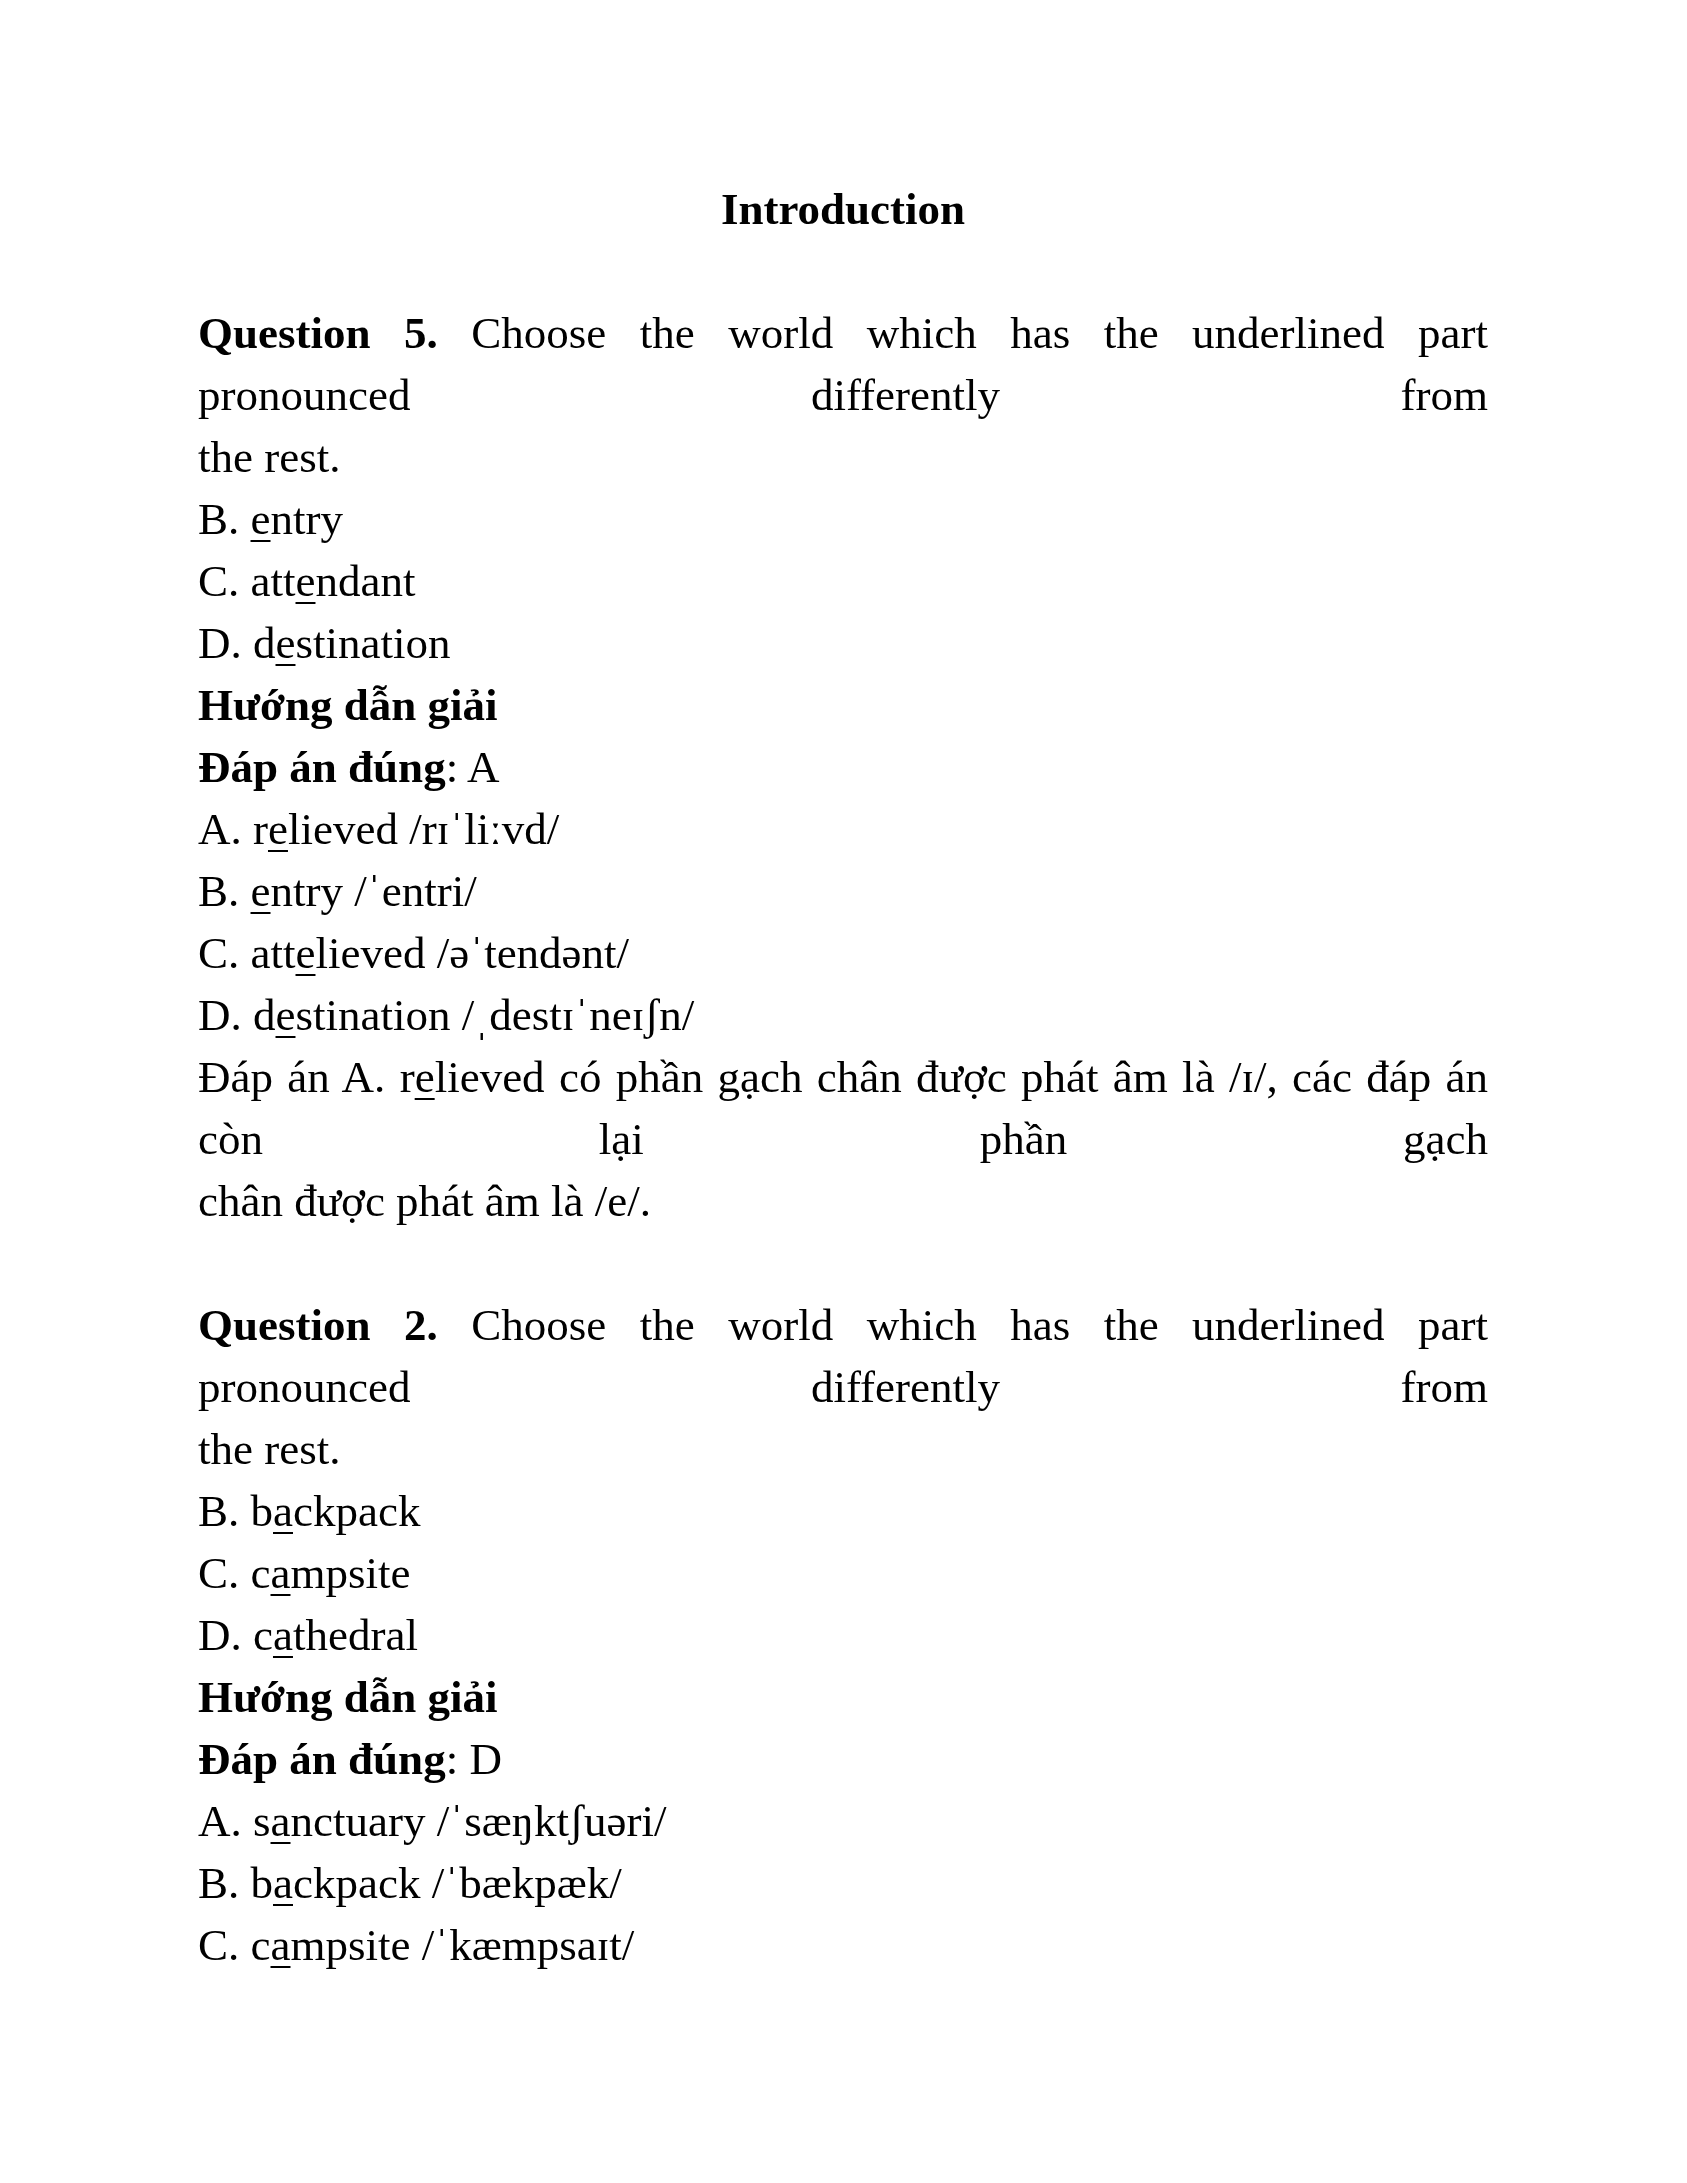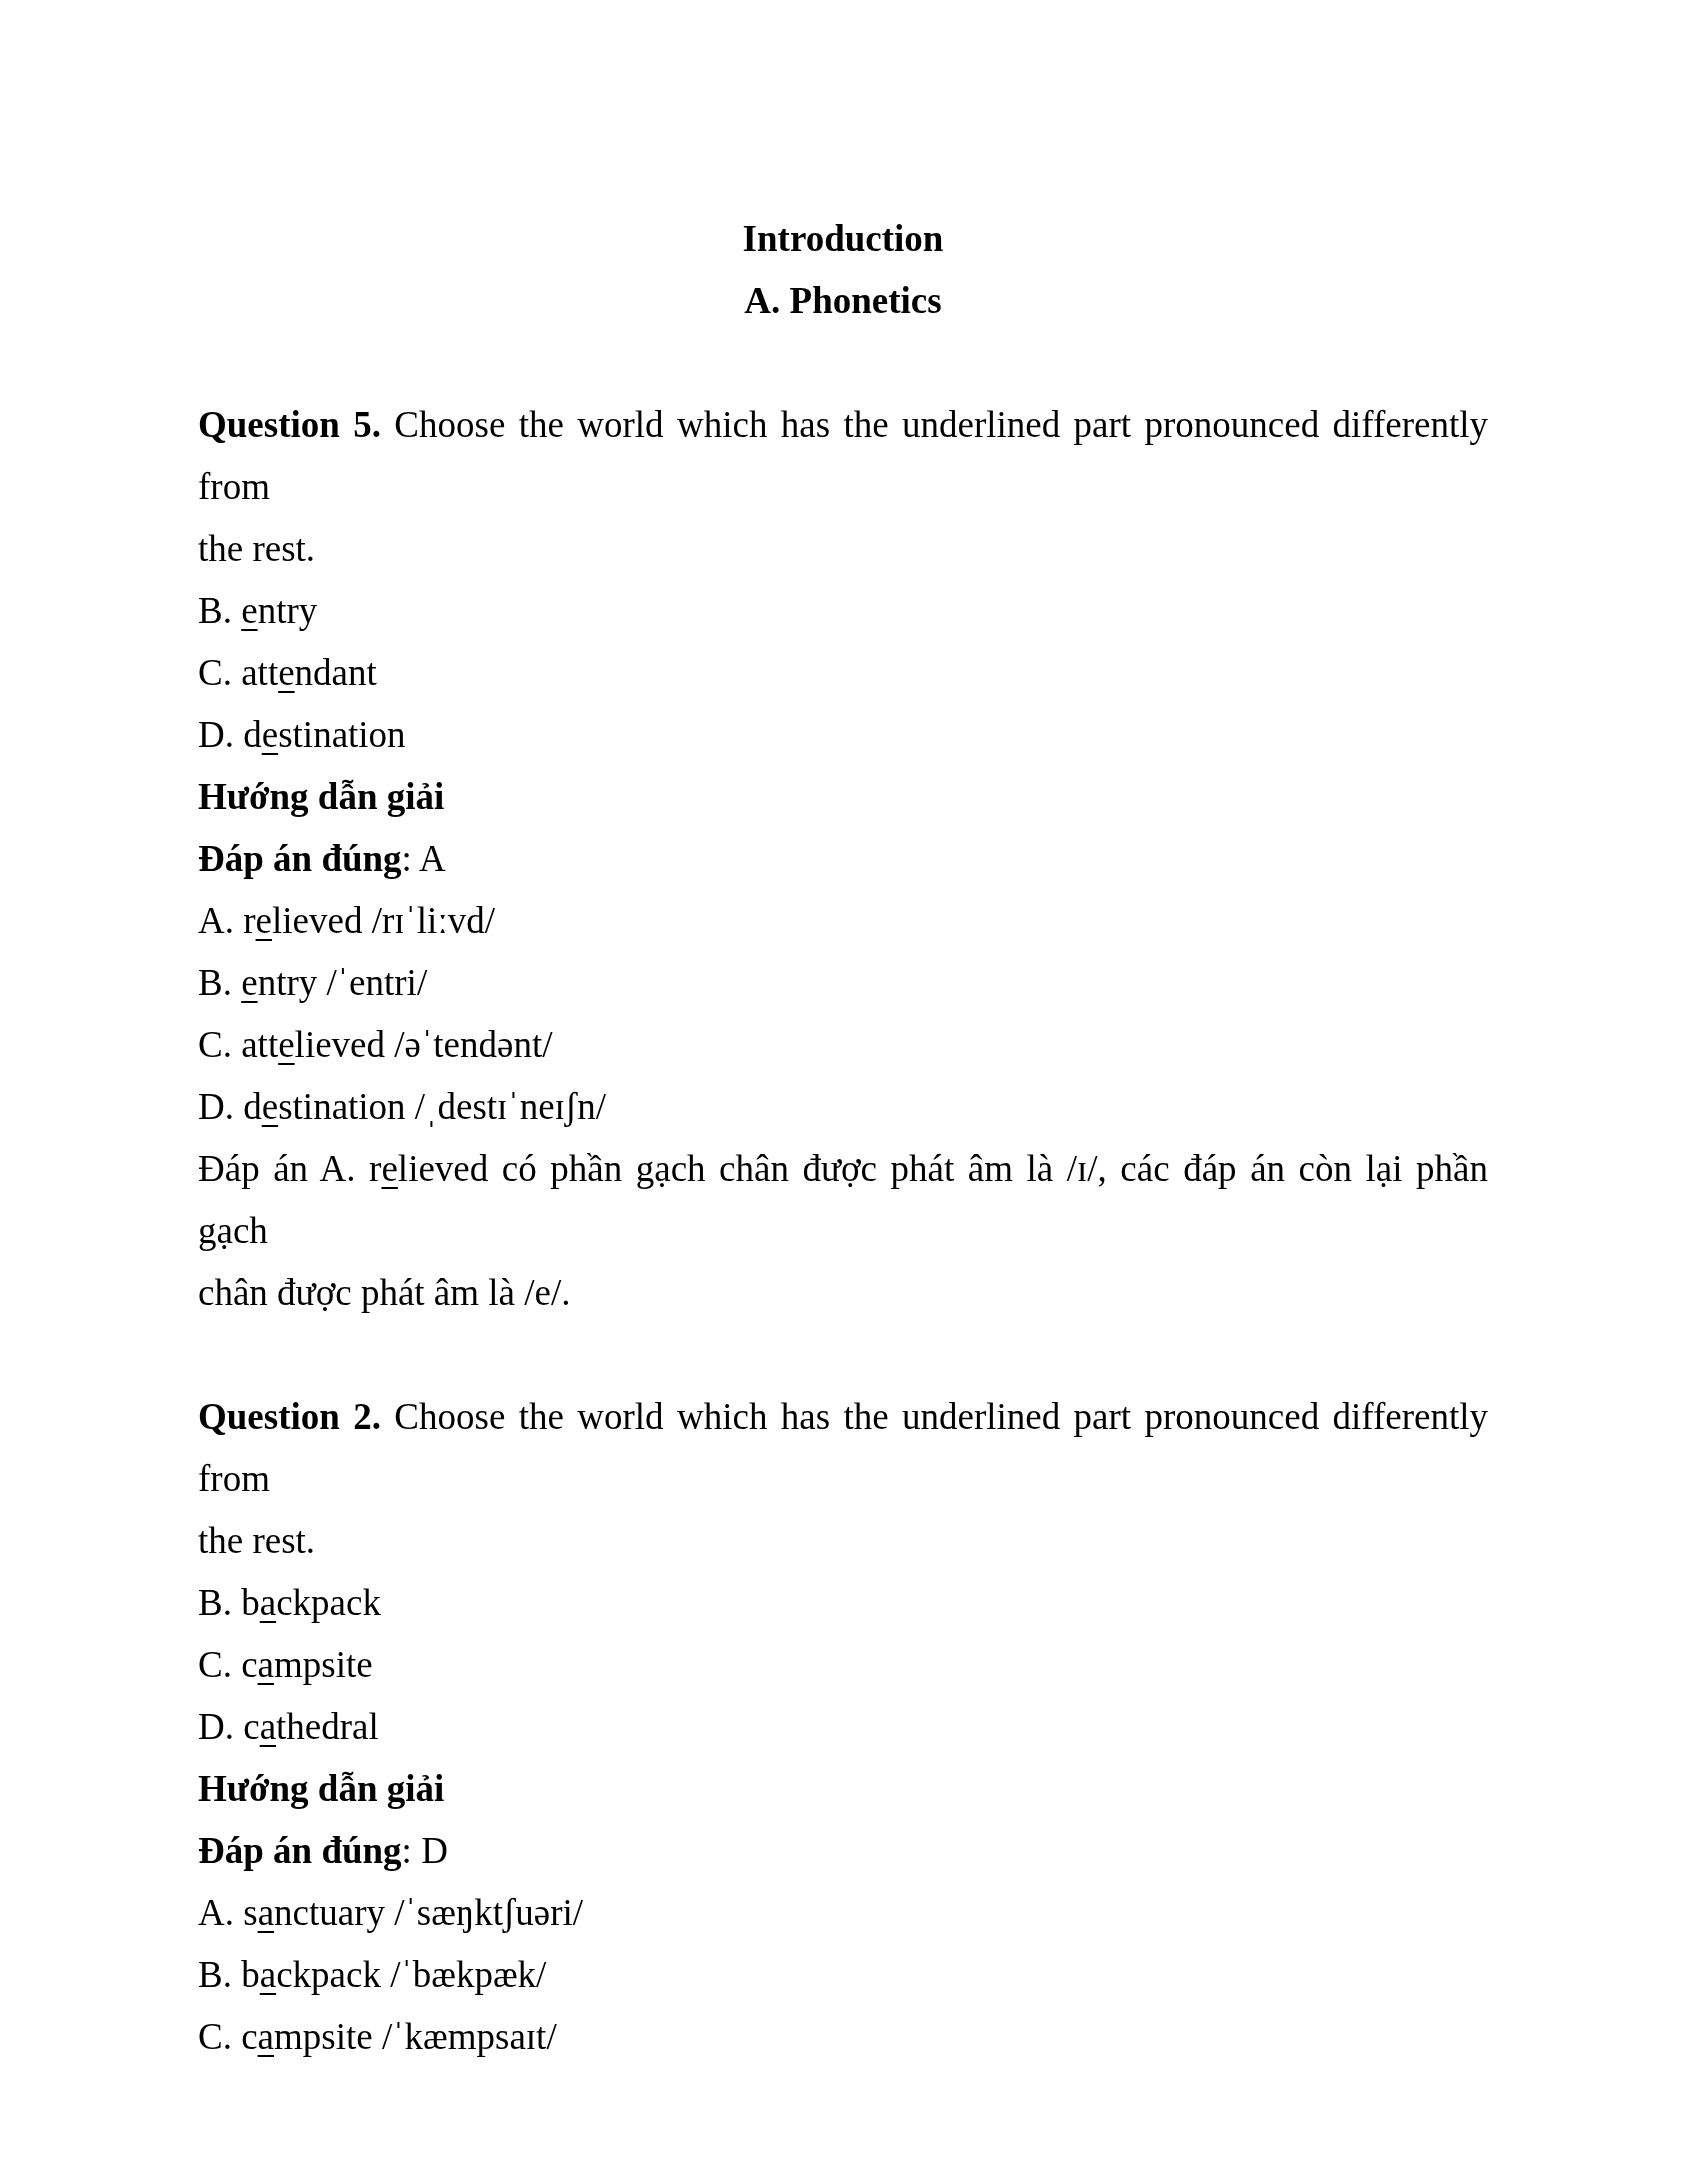--- a/index.html
+++ b/index.html
@@ -11,23 +11,23 @@
     width: 1687px;
     height: 2183px;
     position: relative;
     font-family: "Liberation Serif", "DejaVu Serif", serif;
     color: #000000;
     overflow: hidden;
   }
   .doc {
     position: absolute;
     left: 198px;
-    top: 208px;
+    top: 178px;
     width: 1290px;
-    font-size: 37px;
+    font-size: 45px;
     line-height: 62px;
   }
   .line { min-height: 62px; }
   .center { text-align: center; }
   .bold { font-weight: bold; }
   .just {
     text-align: justify;
     text-align-last: justify;
   }
   .u {
@@ -35,21 +35,20 @@
     text-underline-offset: 5.6px;
     text-decoration-thickness: 2.4px;
   }
 </style>
 </head>
 <body>
 
 <div class="doc">
 
   <div class="line center bold">Introduction</div>
-  <div class="line center bold">A. Phonetics</div>
   <div class="line"></div>
 
   <div class="line just"><span class="bold">Question 5.</span> <span>Choose the world which has the underlined part pronounced differently from</span></div>
   <div class="line">the rest.</div>
 
   <div class="line"><span>B. </span><span class="u">e</span><span>ntry</span></div>
   <div class="line"><span>C. att</span><span class="u">e</span><span>ndant</span></div>
   <div class="line"><span>D. d</span><span class="u">e</span><span>stination</span></div>
 
   <div class="line bold">Hướng dẫn giải</div>

